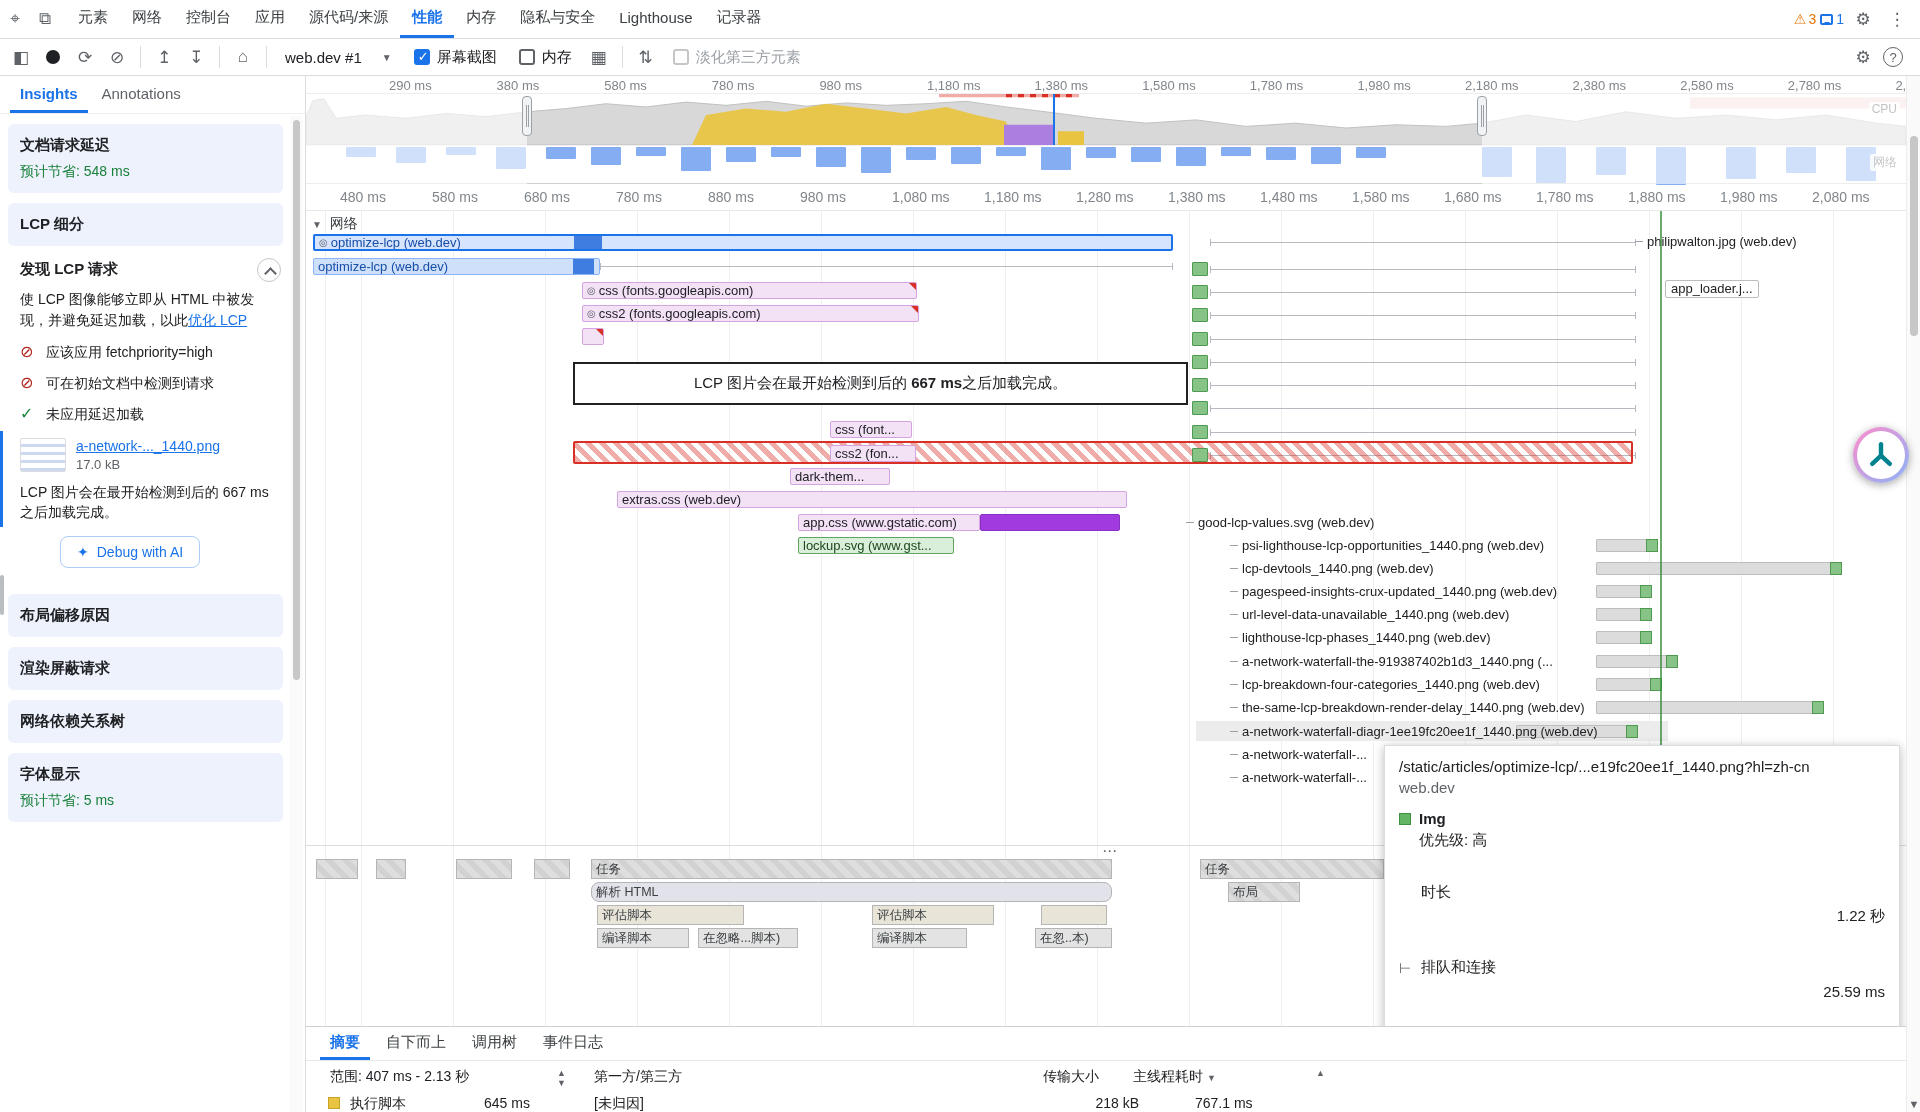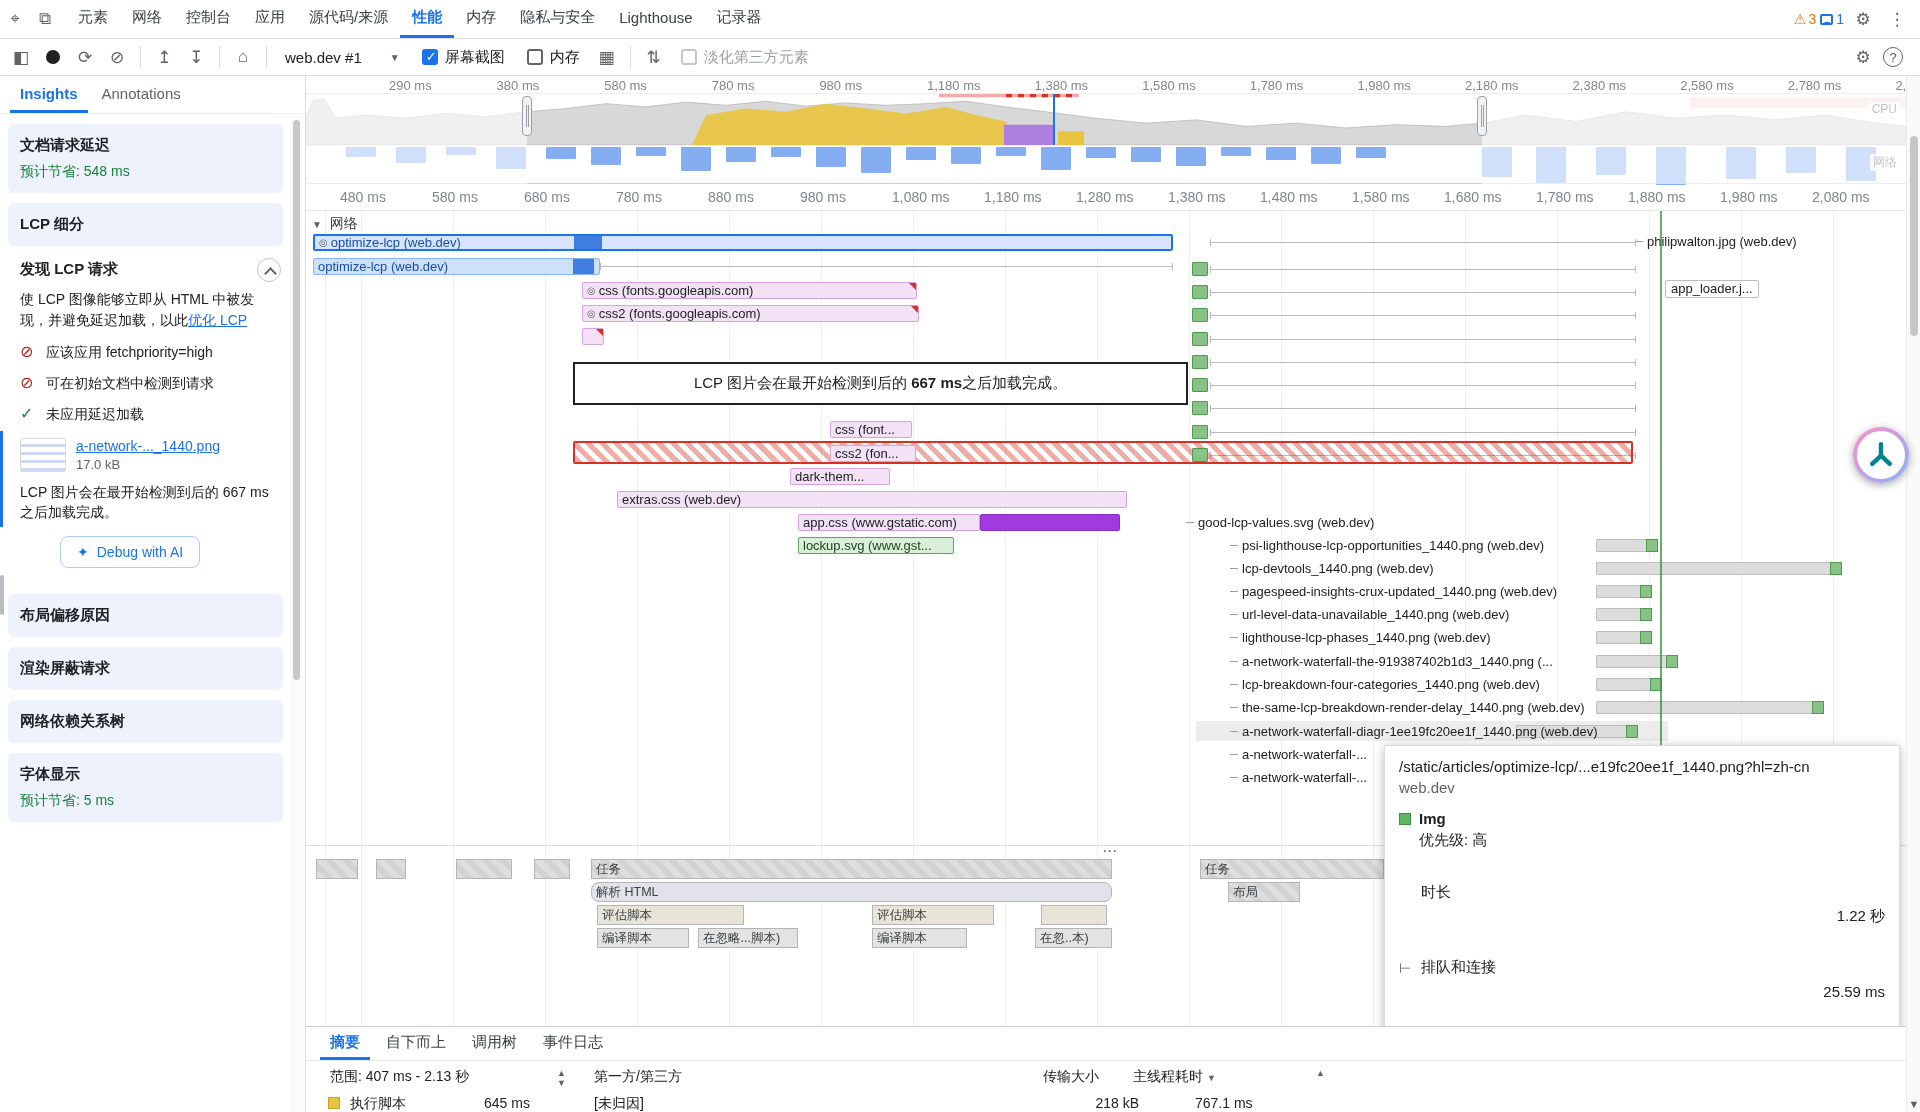--- a/index.html
+++ b/index.html
@@ -16,21 +16,21 @@
   .bar-top .right { margin-left:auto; display:flex; align-items:center; gap:4px; padding-right:8px; }
   .warn { color:#e37400; font-size:14px; display:flex; align-items:center; gap:2px; }
   .msg  { color:#1a73e8; font-size:14px; display:flex; align-items:center; gap:3px; }
   .bubble { width:13px; height:11px; border:2px solid #1a73e8; border-radius:2px; position:relative; }
   .bubble:after { content:""; position:absolute; left:2px; bottom:-5px; border:3px solid transparent; border-top-color:#1a73e8; }
 
   .bar-tools { position:absolute; left:0; top:39px; width:1920px; height:37px; background:#fff;
     border-bottom:1px solid #dadce0; display:flex; align-items:center; padding:0 6px; gap:2px; }
   .dot-rec { width:14px; height:14px; border-radius:50%; background:#202124; }
   .vdiv { width:1px; height:22px; background:#dadce0; margin:0 6px; flex:0 0 auto; }
-  .sess { display:flex; align-items:center; gap:28px; font-size:15px; padding:0 10px; cursor:pointer; }
+  .sess { display:flex; align-items:center; gap:20px; font-size:15px; padding:0 10px; cursor:pointer; }
   .caret { font-size:10px; color:#5f6368; }
   .chk { display:flex; align-items:center; gap:7px; font-size:15px; margin:0 10px; cursor:pointer; }
   .box { width:16px; height:16px; border:2px solid #5f6368; border-radius:3px; background:#fff; }
   .box.on { background:#1a73e8; border-color:#1a73e8; position:relative; }
   .box.on:after { content:"✓"; position:absolute; left:2px; top:-2px; color:#fff; font-size:13px; font-weight:bold; }
   .chk.dis { color:#9aa0a6; } .chk.dis .box { border-color:#c4c7c5; }
   .bar-tools .right { margin-left:auto; display:flex; align-items:center; padding-right:6px; }
   .qm { width:20px; height:20px; border:1.5px solid #5f6368; border-radius:50%; font-size:13px;
     display:inline-flex; align-items:center; justify-content:center; color:#5f6368; }
 

